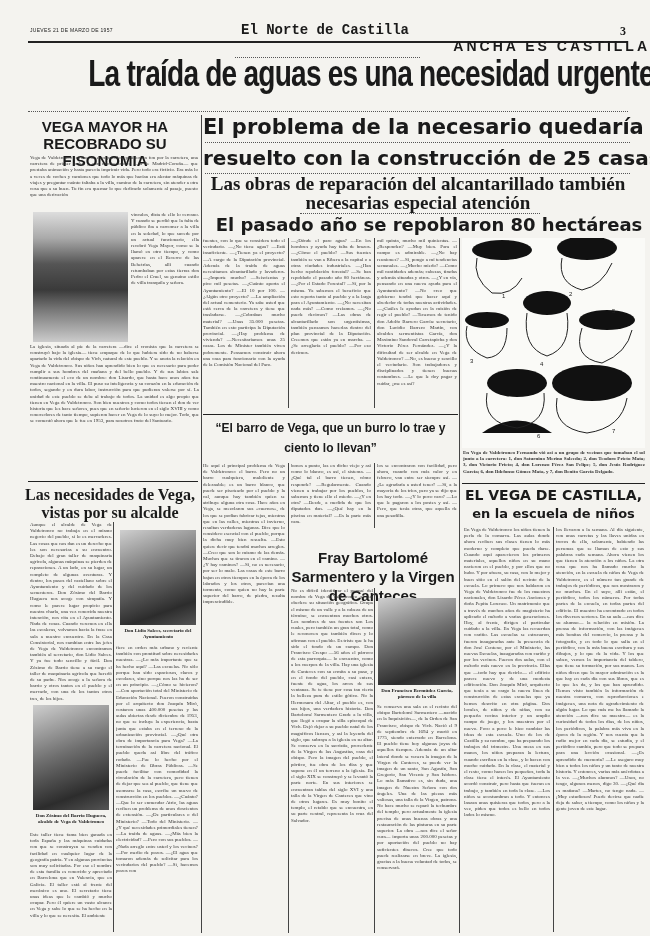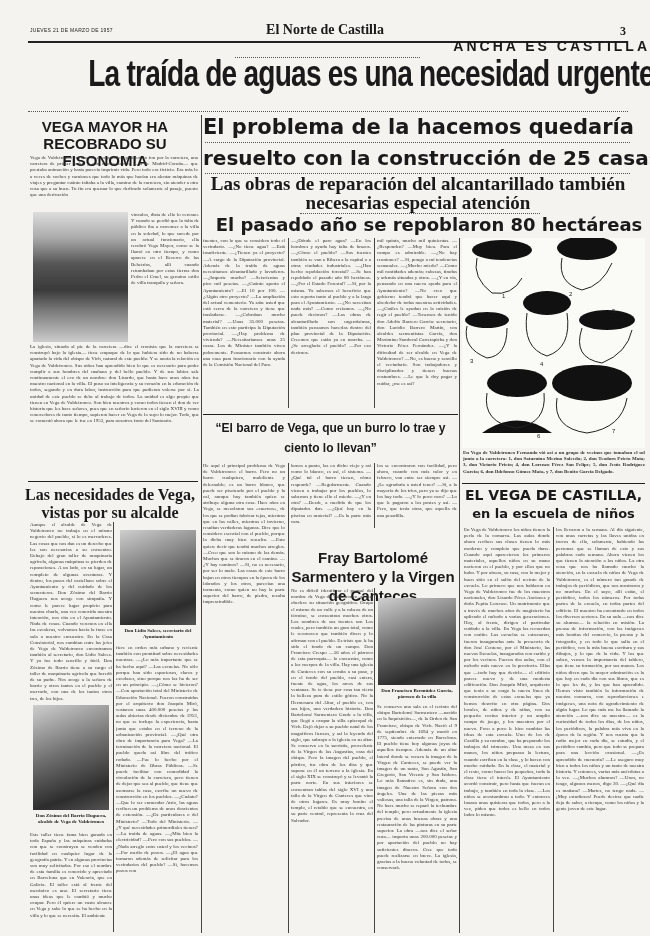--- a/index.html
+++ b/index.html
@@ -2,21 +2,21 @@
 <html><head>
 <meta charset="utf-8">
 <style>
   html,body{margin:0;padding:0;}
   body{width:650px;height:936px;background:#f4f3ef;color:#1a1a1a;font-family:"Liberation Serif",serif;overflow:hidden;position:relative;}
   .abs{position:absolute;}
   .rule{position:absolute;background:#222;}
   .dotrule{position:absolute;border-top:1px dotted #555;height:0;}
   .vrule{position:absolute;width:1px;background:#444;}
   .masthead-date{left:30px;top:27px;font-size:5px;letter-spacing:.3px;font-family:"Liberation Sans",sans-serif;}
-  .masthead-title{left:0;width:650px;top:22px;text-align:center;font-size:14px;font-weight:bold;font-family:Liberation Serif, serif;}
+  .masthead-title{left:0;width:650px;top:22px;text-align:center;font-size:14px;font-weight:bold;font-family:Liberation Mono, monospace;}
   .page-num{left:620px;top:24px;font-size:12px;font-weight:bold;}
   .section{left:0;width:650px;top:38px;text-align:right;font-size:14px;font-weight:bold;letter-spacing:3px;font-family:"Liberation Sans",sans-serif;}
   .main-head{left:20px;width:620px;top:52px;text-align:center;font-size:36px;font-weight:bold;font-family:"Liberation Sans Narrow","Liberation Sans",sans-serif;transform:scaleX(.78);transform-origin:center top;letter-spacing:-1px;line-height:44px;white-space:nowrap;}
   .h-left{font-family:"Liberation Sans",sans-serif;font-weight:bold;text-align:center;font-size:15px;line-height:17px;}
   .h-big{font-family:"DejaVu Sans",sans-serif;font-weight:bold;text-align:center;white-space:nowrap;}
   .h-serif{font-family:"Liberation Serif",serif;font-weight:bold;text-align:center;}
   .body{font-size:5px;line-height:6.2px;color:#333;text-align:justify;overflow:hidden;font-family:"Liberation Serif",serif;}
   .photo{position:absolute;background:linear-gradient(160deg,#cfcfcf,#6e6e6e 45%,#2c2c2c 80%,#555);}
   .caption{font-size:5px;line-height:6px;text-align:center;font-weight:bold;font-family:"Liberation Serif",serif;}
   .cartoon{position:absolute;background:#fafaf7;}
@@ -45,21 +45,21 @@
 <div class="photo" style="left:120px;top:530px;width:76px;height:95px;"></div>
 <div class="abs caption" style="left:118px;top:628px;width:80px;">Don Lidio Salces, secretario del Ayuntamiento</div>
 <div class="abs body" style="left:116px;top:645px;width:82px;height:285px;">fiere en orden más urbano y reciente también con prontitud sobre necesidades nuestras. —¿Lo más importante que se ha hecho aquí? —Las escuelas. No sólo porque han sido espaciosos, claros y escolares, sino porque nos las ha de ser en un principio. —¿Cómo se hicieron? —Con aportación total del Ministerio de Educación Nacional. Fueron construidas por el arquitecto don Joaquín Miró, costaron unas 400.000 pesetas y las aulas abiertas desde diciembre de 1953, no que se incluye la experiencia, hasta junta que estaba en el terreno de la urbanización provincial. —¿Qué otra obra de importancia para Vega? —La terminación de la carretera nacional. El pueblo queda así libre del tráfico rodado. —Fue lo hecho por el Ministerio de Obras Públicas. —Se puede facilitar con comodidad la circulación de la carretera, pero tienen de dejar que sea al pueblo, que tiene que asomarse la casa, escribe un nuevo de construcción en los pueblos. —¿Cuánto? —Que lo ser enmendar Atrio, las aguas reciben un problema de unos doscientos de extensión. —¿De particulares o del Ministerio? —Todo del Ministerio. —¿Y qué necesidades primordiales tienen? —La traída de aguas. —¿Más bien la electricidad? —Pero con sus pueblos. —¿Nada arreglo entre usted y los vecinos? —Por medio de pozos. —¿El agua que tomaron además de solicitar para los vecindarios del pueblo? —Si, hacemos pozos con</div>
 <div class="vrule" style="left:113px;top:522px;height:410px;"></div>
 <div class="photo" style="left:33px;top:705px;width:76px;height:105px;"></div>
 <div class="abs caption" style="left:30px;top:813px;width:82px;">Don Zósimo del Barrio Huguera, alcalde de Vega de Valdetronco</div>
 <div class="abs body" style="left:30px;top:832px;width:82px;height:100px;">Este taller tiene fama bien ganada en toda España y las máquinas cuidadas con que se construyen se venden con facilidad en cualquier lugar de la geografía patria. Y en algunas provincias son muy solicitadas. Por eso el nombre de esta familia es conocido y apreciado en Barcelona que en Valencia, que en Galicia. El taller está al frente del mecánico es uno. El secretario tiene unas ideas que le cambió y mucho ocupar. Pero él quiere un vasto alcance en Vega y sabe lo que se ha hecho en la villa y lo que se necesita. El ambiente</div>
 
 <div class="vrule" style="left:201px;top:115px;height:818px;"></div>
 
-<div class="abs h-big" style="left:203px;top:114px;width:430px;font-size:21px;line-height:26px;">El problema de la hacemos quedaría</div>
+<div class="abs h-big" style="left:203px;top:114px;width:430px;font-size:21px;line-height:26px;">El problema de la necesario quedaría</div>
 <div class="dotrule" style="left:205px;top:142px;width:425px;"></div>
 <div class="abs h-big" style="left:203px;top:145px;width:430px;font-size:20px;line-height:26px;">resuelto con la construcción de 25 casas</div>
 <div class="dotrule" style="left:205px;top:173px;width:425px;"></div>
 <div class="abs h-serif" style="left:203px;top:174px;width:430px;font-size:19px;line-height:19px;">Las obras de reparación del alcantarillado también necesarias especial atención</div>
 <div class="dotrule" style="left:300px;top:213px;width:240px;"></div>
 <div class="abs h-big" style="left:214px;top:214px;width:430px;font-size:18px;line-height:22px;">El pasado año se repoblaron 80 hectáreas</div>
 <div class="abs body" style="left:203px;top:238px;width:82px;height:170px;">fuentes, con lo que se considera todo el vecindario. —¿No tiene agua? —Está insuficiente. —¿Tienen ya el proyecto? —A cargo de la Diputación provincial. Además de la traída de aguas necesitamos alcantarillado y lavaderos. —¿Importe mucho? —Seiscientas y pico mil pesetas. —¿Cuánto aporta el Ayuntamiento? —El 10 por 100. —¿Algún otro proyecto? —La ampliación del actual cementerio. Ya sabe usted que está cerca de la carretera y tiene que trasladarse. —¿Cobraban mucho material? —Unas 35.000 pesetas. También en esto participa la Diputación provincial. —¿Hay problema de vivienda? —Necesitaríamos unas 25 casas. Los de Minister también viven pobremente. Pensamos construir ahora una casa para funcionario con la ayuda de la Comisión Nacional del Paro.</div>
 <div class="vrule" style="left:288px;top:238px;height:170px;"></div>
 <div class="abs body" style="left:291px;top:238px;width:80px;height:170px;">—¿Dónde el paro agua? —En los hombres y ayuda hay falta de brazos. —¿Cómo el pueblo? —Sus fuentes también se van a Ribera a la capital o a otras ciudades industriales. —¿Han hecho repoblación forestal? —Se han repoblado el pasado año 80 hectáreas. —¿Por el Estado Forestal? —Sí, por la misma. Ya sabemos el beneficio que esto reporta tanto al pueblo y a la larga para el Ayuntamiento. —¿No necesitan nada más? —Como creíamos. —¿No puede decirnos? —Las obras de alcantarillado son urgentísimas, también pensamos hacerlas dentro del plan provincial de la Diputación. Creemos que están ya en marcha. —¿Se arreglaría el pueblo? —Por eso decimos.</div>
 <div class="vrule" style="left:374px;top:238px;height:170px;"></div>

